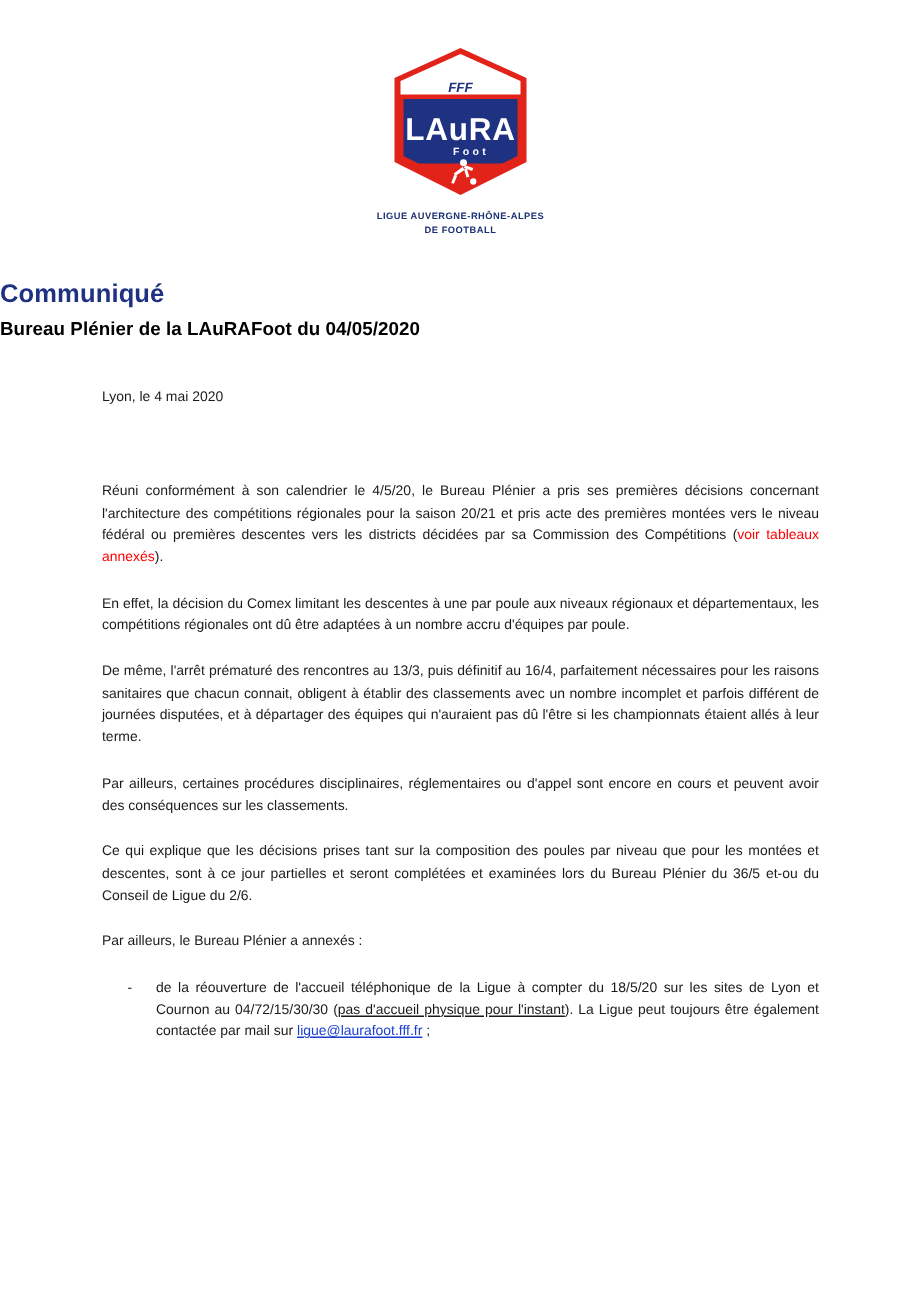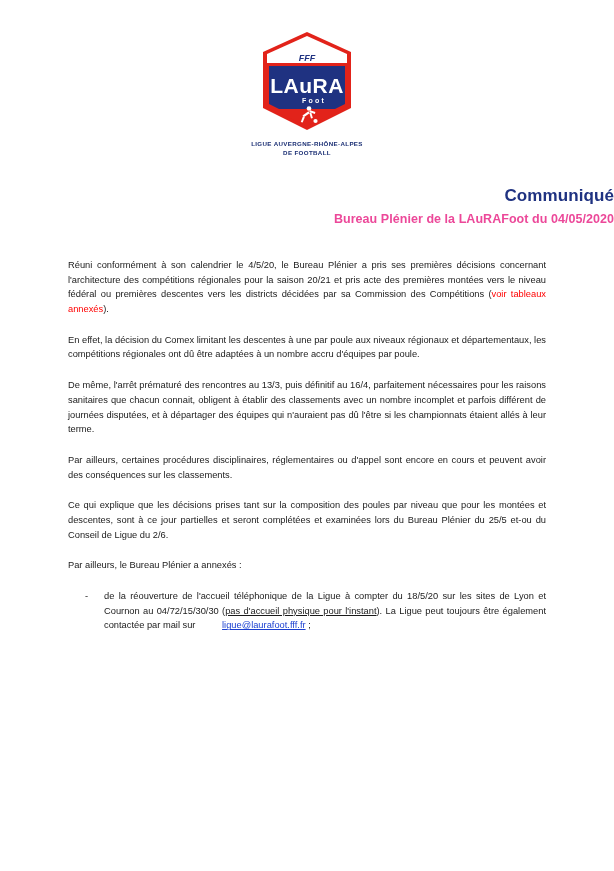--- a/index.html
+++ b/index.html
@@ -45,33 +45,33 @@
     line-height: 1.45;
     text-transform: uppercase;
   }
 
   
   .title-block {
     position: absolute;
     top: 186px;
     left: 0;
     width: 614px;
-    text-align: right;
+    text-align: left;
   }
   .doc-title {
     font-size: 17px;
     font-weight: bold;
     color: #1f3281;
     margin: 0;
     letter-spacing: 0.1px;
   }
   .doc-subtitle {
     font-size: 12.5px;
     font-weight: bold;
-    color: #ec4899;
+    color: #000000;
     margin: 6px 0 0 0;
     letter-spacing: 0.05px;
   }
 
   
   .body-block {
     position: absolute;
     top: 258px;
     left: 68px;
     width: 478px;
@@ -87,21 +87,20 @@
     color: #1a1a1a;
     text-align: justify;
     line-height: 1.58;
     margin: 0 0 16px 0;
   }
   .red { color: #ff0000; }
   .u { text-decoration: underline; }
   a.maillink {
     color: #1a3fd0;
     text-decoration: underline;
-    margin-left: 24px;
   }
   .list {
     margin: 0;
     padding: 0;
     list-style: none;
   }
   .list-item {
     position: relative;
     padding-left: 36px;
     font-size: 9.3px;
@@ -154,30 +153,31 @@
     </div>
   </div>
 
   <div class="title-block">
     <h1 class="doc-title">Communiqué</h1>
     <h2 class="doc-subtitle">Bureau Plénier de la LAuRAFoot du 04/05/2020</h2>
   </div>
 
   <div class="body-block">
 
+    <p class="dateline">Lyon, le 4 mai 2020</p>
 
     <p class="para"><span>Réuni conformément à son calendrier le 4/5/20, le Bureau Plénier a pris ses premières décisions concernant l'architecture des compétitions régionales pour la saison 20/21 et pris acte des premières montées vers le niveau fédéral ou premières descentes vers les districts décidées par sa Commission des Compétitions (</span><span class="red">voir tableaux annexés</span><span>).</span></p>
 
     <p class="para">En effet, la décision du Comex limitant les descentes à une par poule aux niveaux régionaux et départementaux, les compétitions régionales ont dû être adaptées à un nombre accru d'équipes par poule.</p>
 
     <p class="para">De même, l'arrêt prématuré des rencontres au 13/3, puis définitif au 16/4, parfaitement nécessaires pour les raisons sanitaires que chacun connait, obligent à établir des classements avec un nombre incomplet et parfois différent de journées disputées, et à départager des équipes qui n'auraient pas dû l'être si les championnats étaient allés à leur terme.</p>
 
     <p class="para">Par ailleurs, certaines procédures disciplinaires, réglementaires ou d'appel sont encore en cours et peuvent avoir des conséquences sur les classements.</p>
 
-    <p class="para">Ce qui explique que les décisions prises tant sur la composition des poules par niveau que pour les montées et descentes, sont à ce jour partielles et seront complétées et examinées lors du Bureau Plénier du 25/5 et-ou du Conseil de Ligue du 2/6.</p>
+    <p class="para">Ce qui explique que les décisions prises tant sur la composition des poules par niveau que pour les montées et descentes, sont à ce jour partielles et seront complétées et examinées lors du Bureau Plénier du 36/5 et-ou du Conseil de Ligue du 2/6.</p>
 
 
     <p class="para">Par ailleurs, le Bureau Plénier a annexés :</p>
 
     <ul class="list">
       <li class="list-item"><span class="dash">-</span><span>de la réouverture de l'accueil téléphonique de la Ligue à compter du 18/5/20 sur les sites de Lyon et Cournon au 04/72/15/30/30 (</span><span class="u">pas d'accueil physique pour l'instant</span><span>). La Ligue peut toujours être également contactée par mail sur </span><a class="maillink" href="#">ligue@laurafoot.fff.fr</a><span> ;</span></li>
     </ul>
 
   </div>
 

